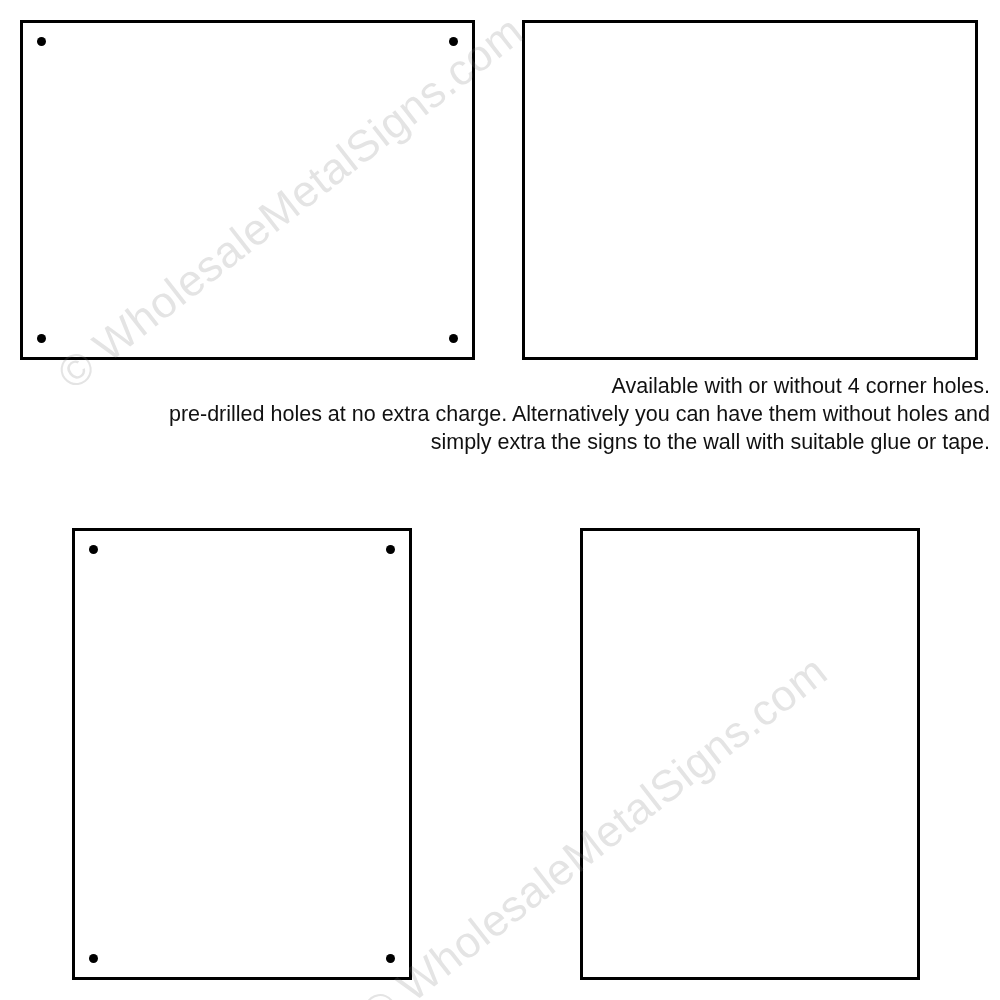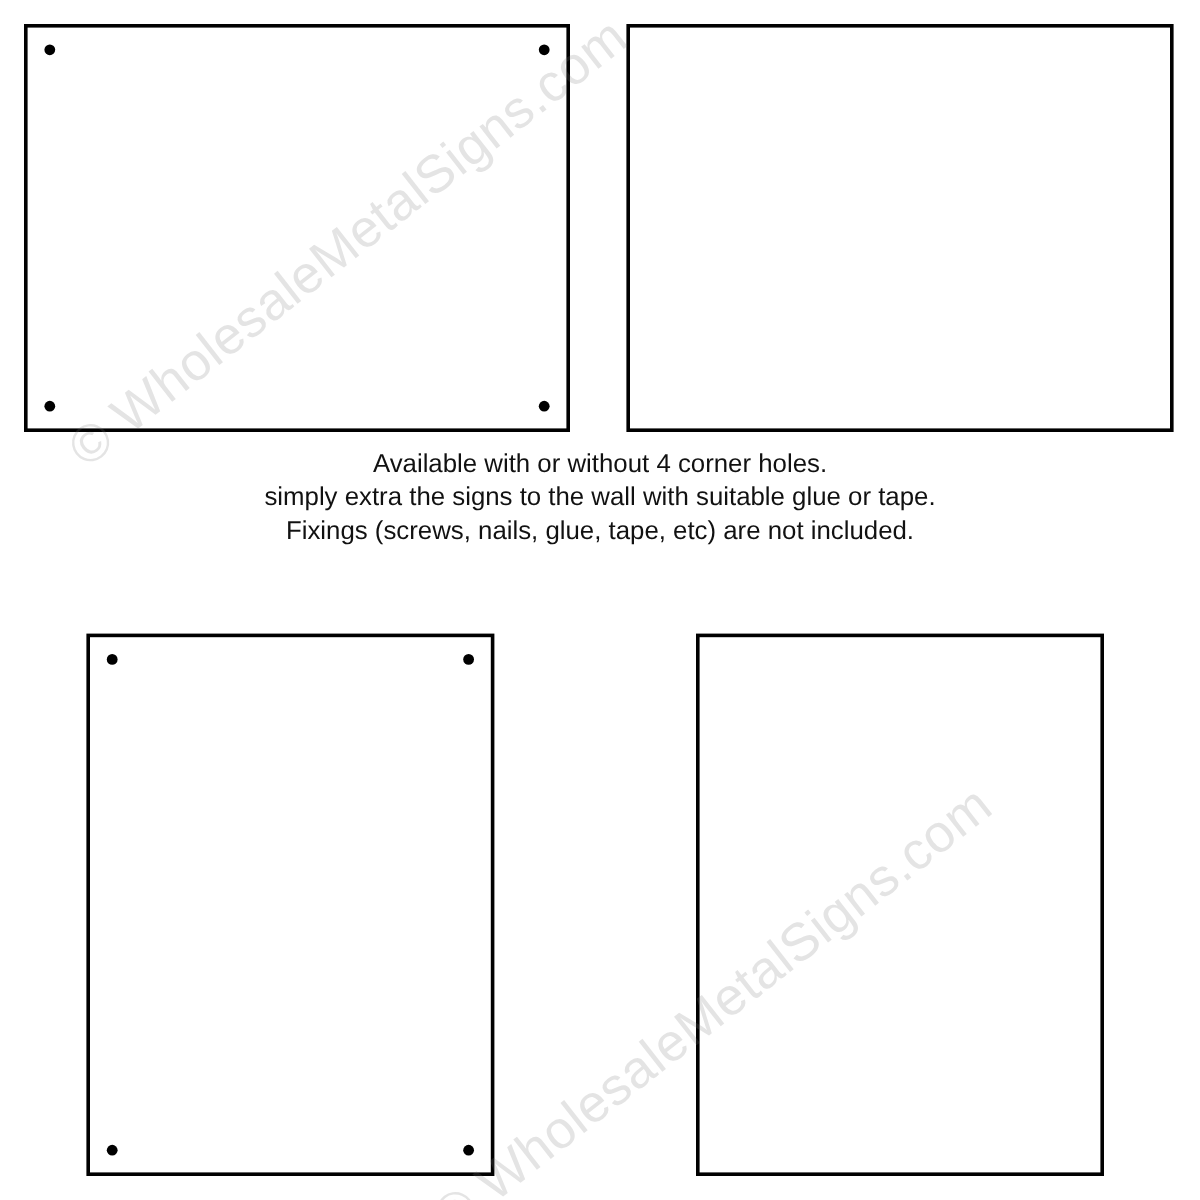--- a/index.html
+++ b/index.html
@@ -85,21 +85,21 @@
   .hole.trh { right: 14px; top: 14px; }
   .hole.blh { left: 14px; bottom: 14px; }
   .hole.brh { right: 14px; bottom: 14px; }
 
   
   #description {
     position: absolute;
     left: 10px;
     top: 372px;
     width: 980px;
-    text-align: center;
+    text-align: right;
     font-size: 21.5px;
     line-height: 28px;
     color: #111111;
     z-index: 3;
   }
   #description p {
     margin: 0;
   }
 </style>
 </head>
@@ -113,22 +113,22 @@
     <span class="hole blh"></span>
     <span class="hole brh"></span>
   </div>
   <div class="panel-label" style="left:20px; top:168px; width:455px;">4 corner holes.</div>
 
   <div class="panel" id="panel-tr"></div>
   <div class="panel-label" style="left:522px; top:168px; width:456px;">No corner holes.</div>
 
   <div id="description">
     <p>Available with or without 4 corner holes.</p>
+    <p>pre-drilled holes at no extra charge. Alternatively you can have them without holes and</p>
     <p>simply extra the signs to the wall with suitable glue or tape.</p>
-    <p>Fixings (screws, nails, glue, tape, etc) are not included.</p>
   </div>
 
   <div class="panel" id="panel-bl">
     <span class="hole tlh"></span>
     <span class="hole trh"></span>
     <span class="hole blh"></span>
     <span class="hole brh"></span>
   </div>
   <div class="panel-label" style="left:72px; top:740px; width:340px;">4 corner holes.</div>
 

